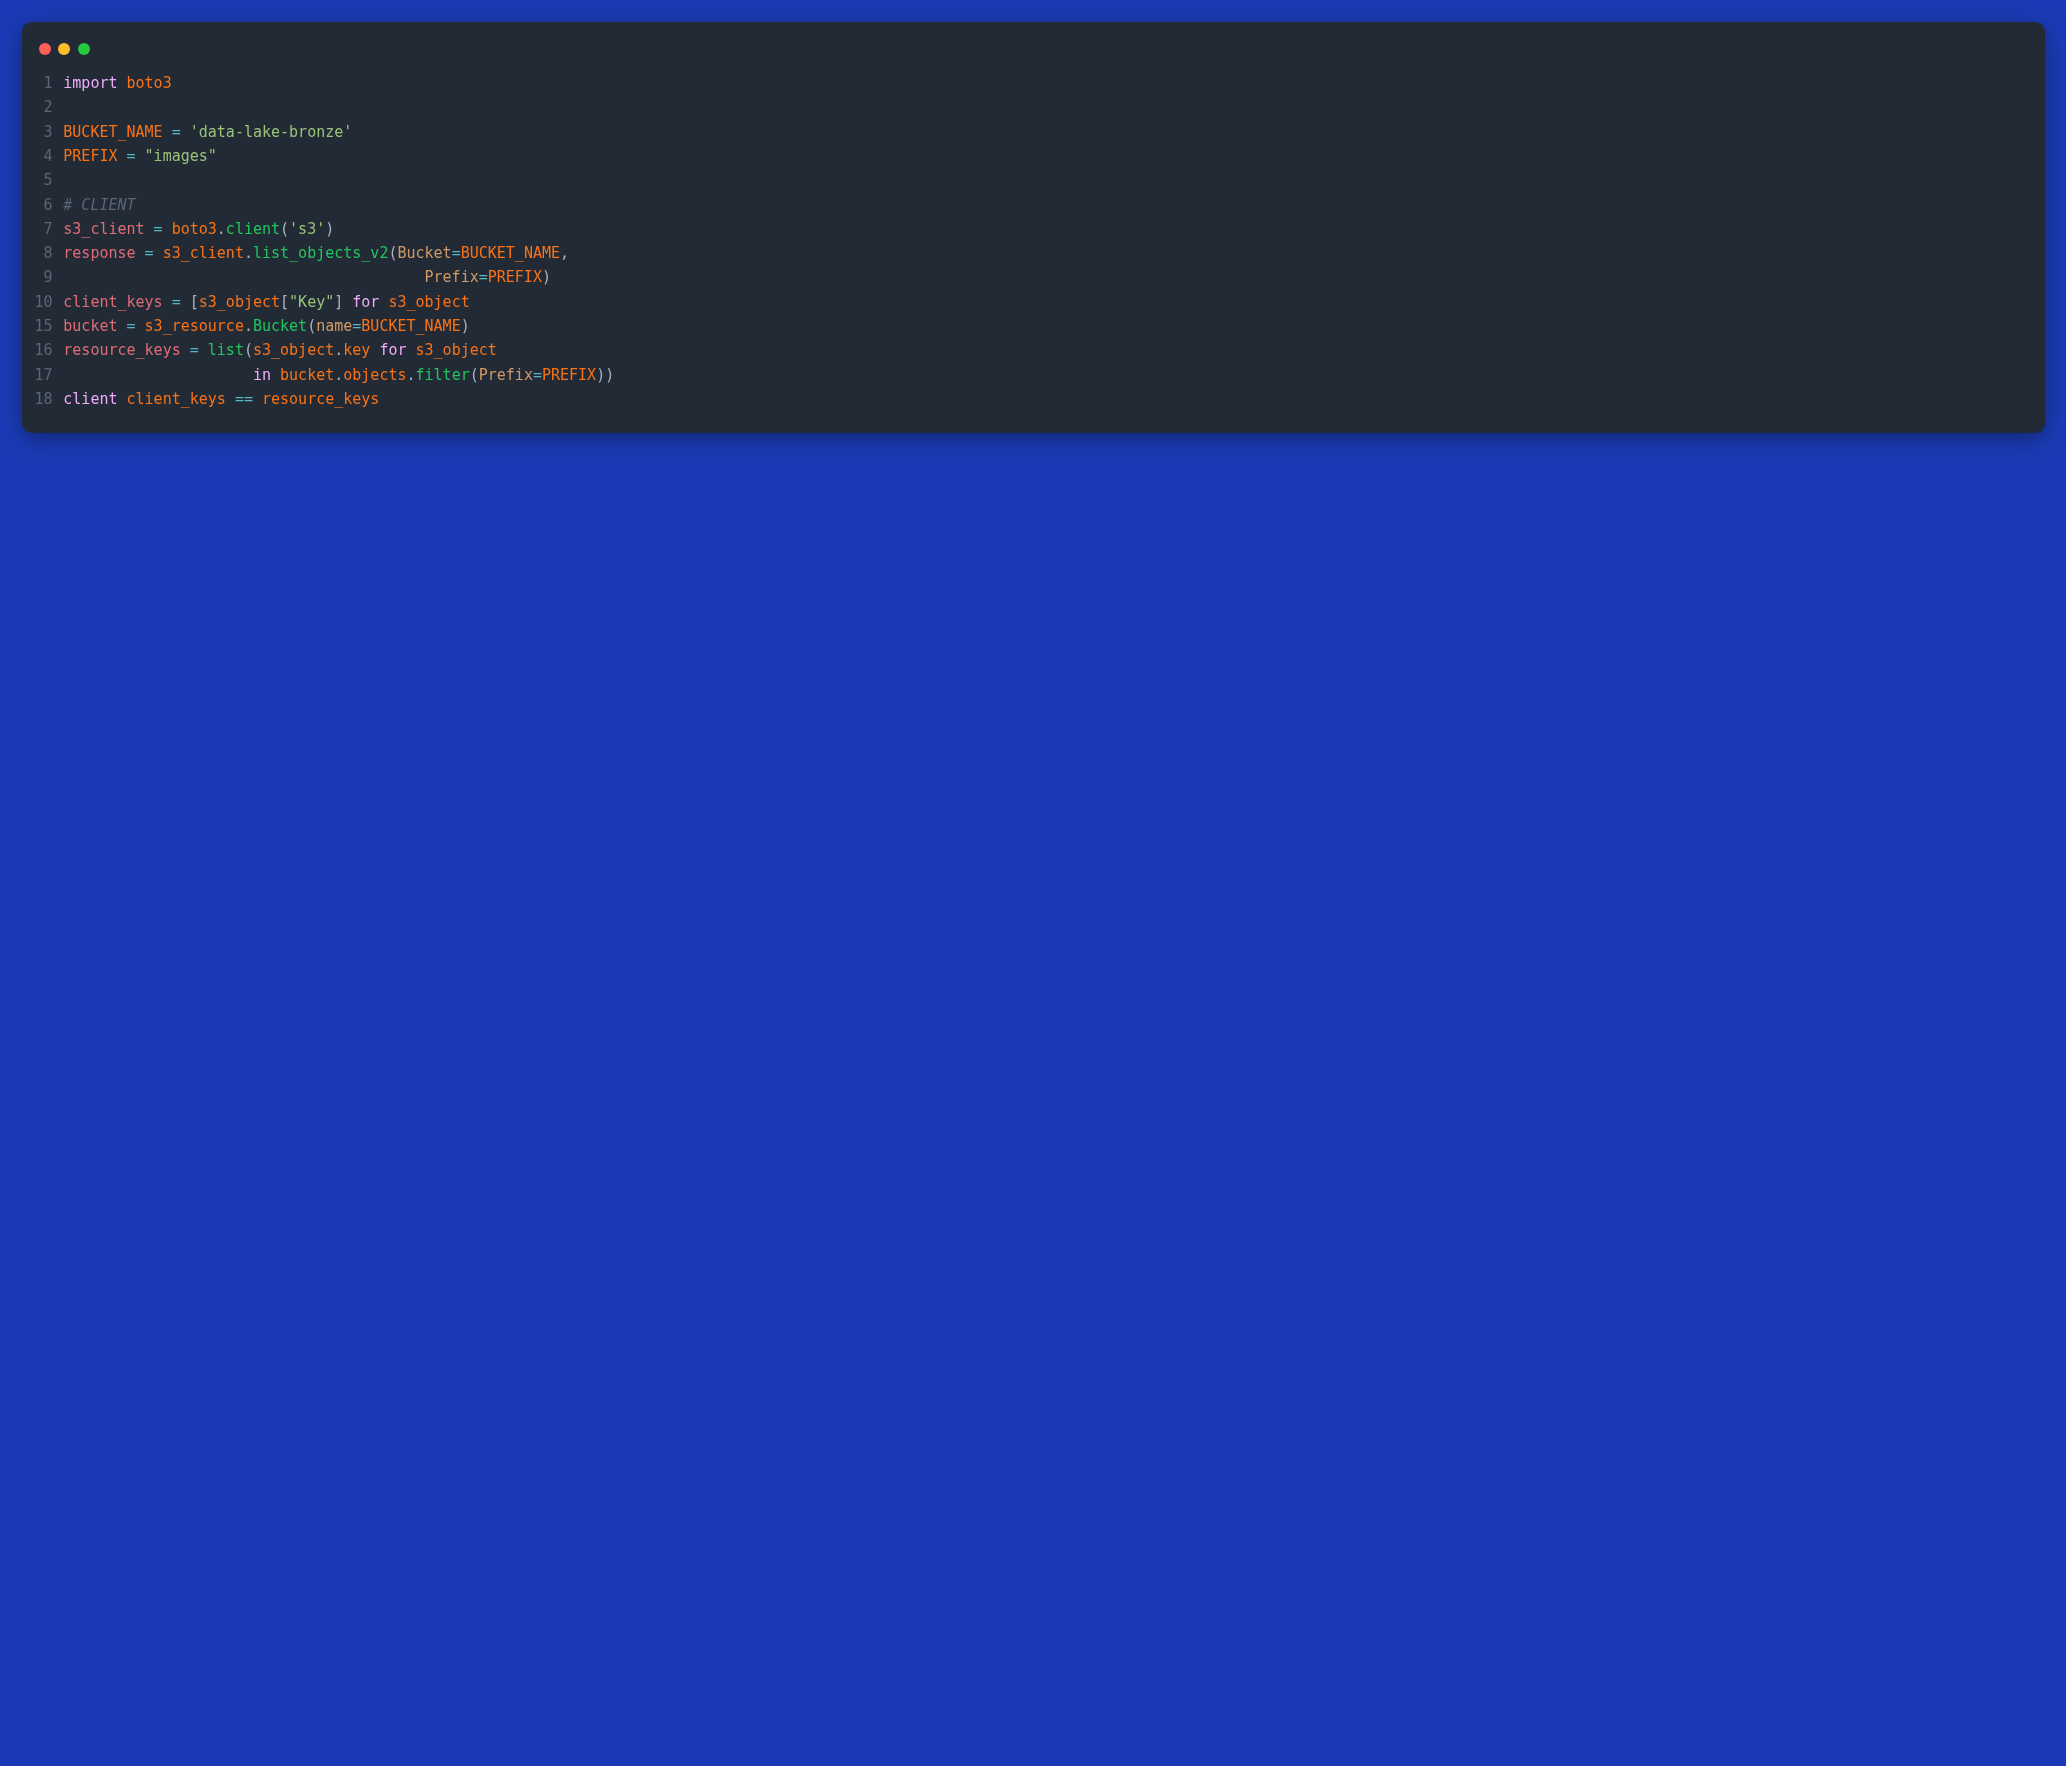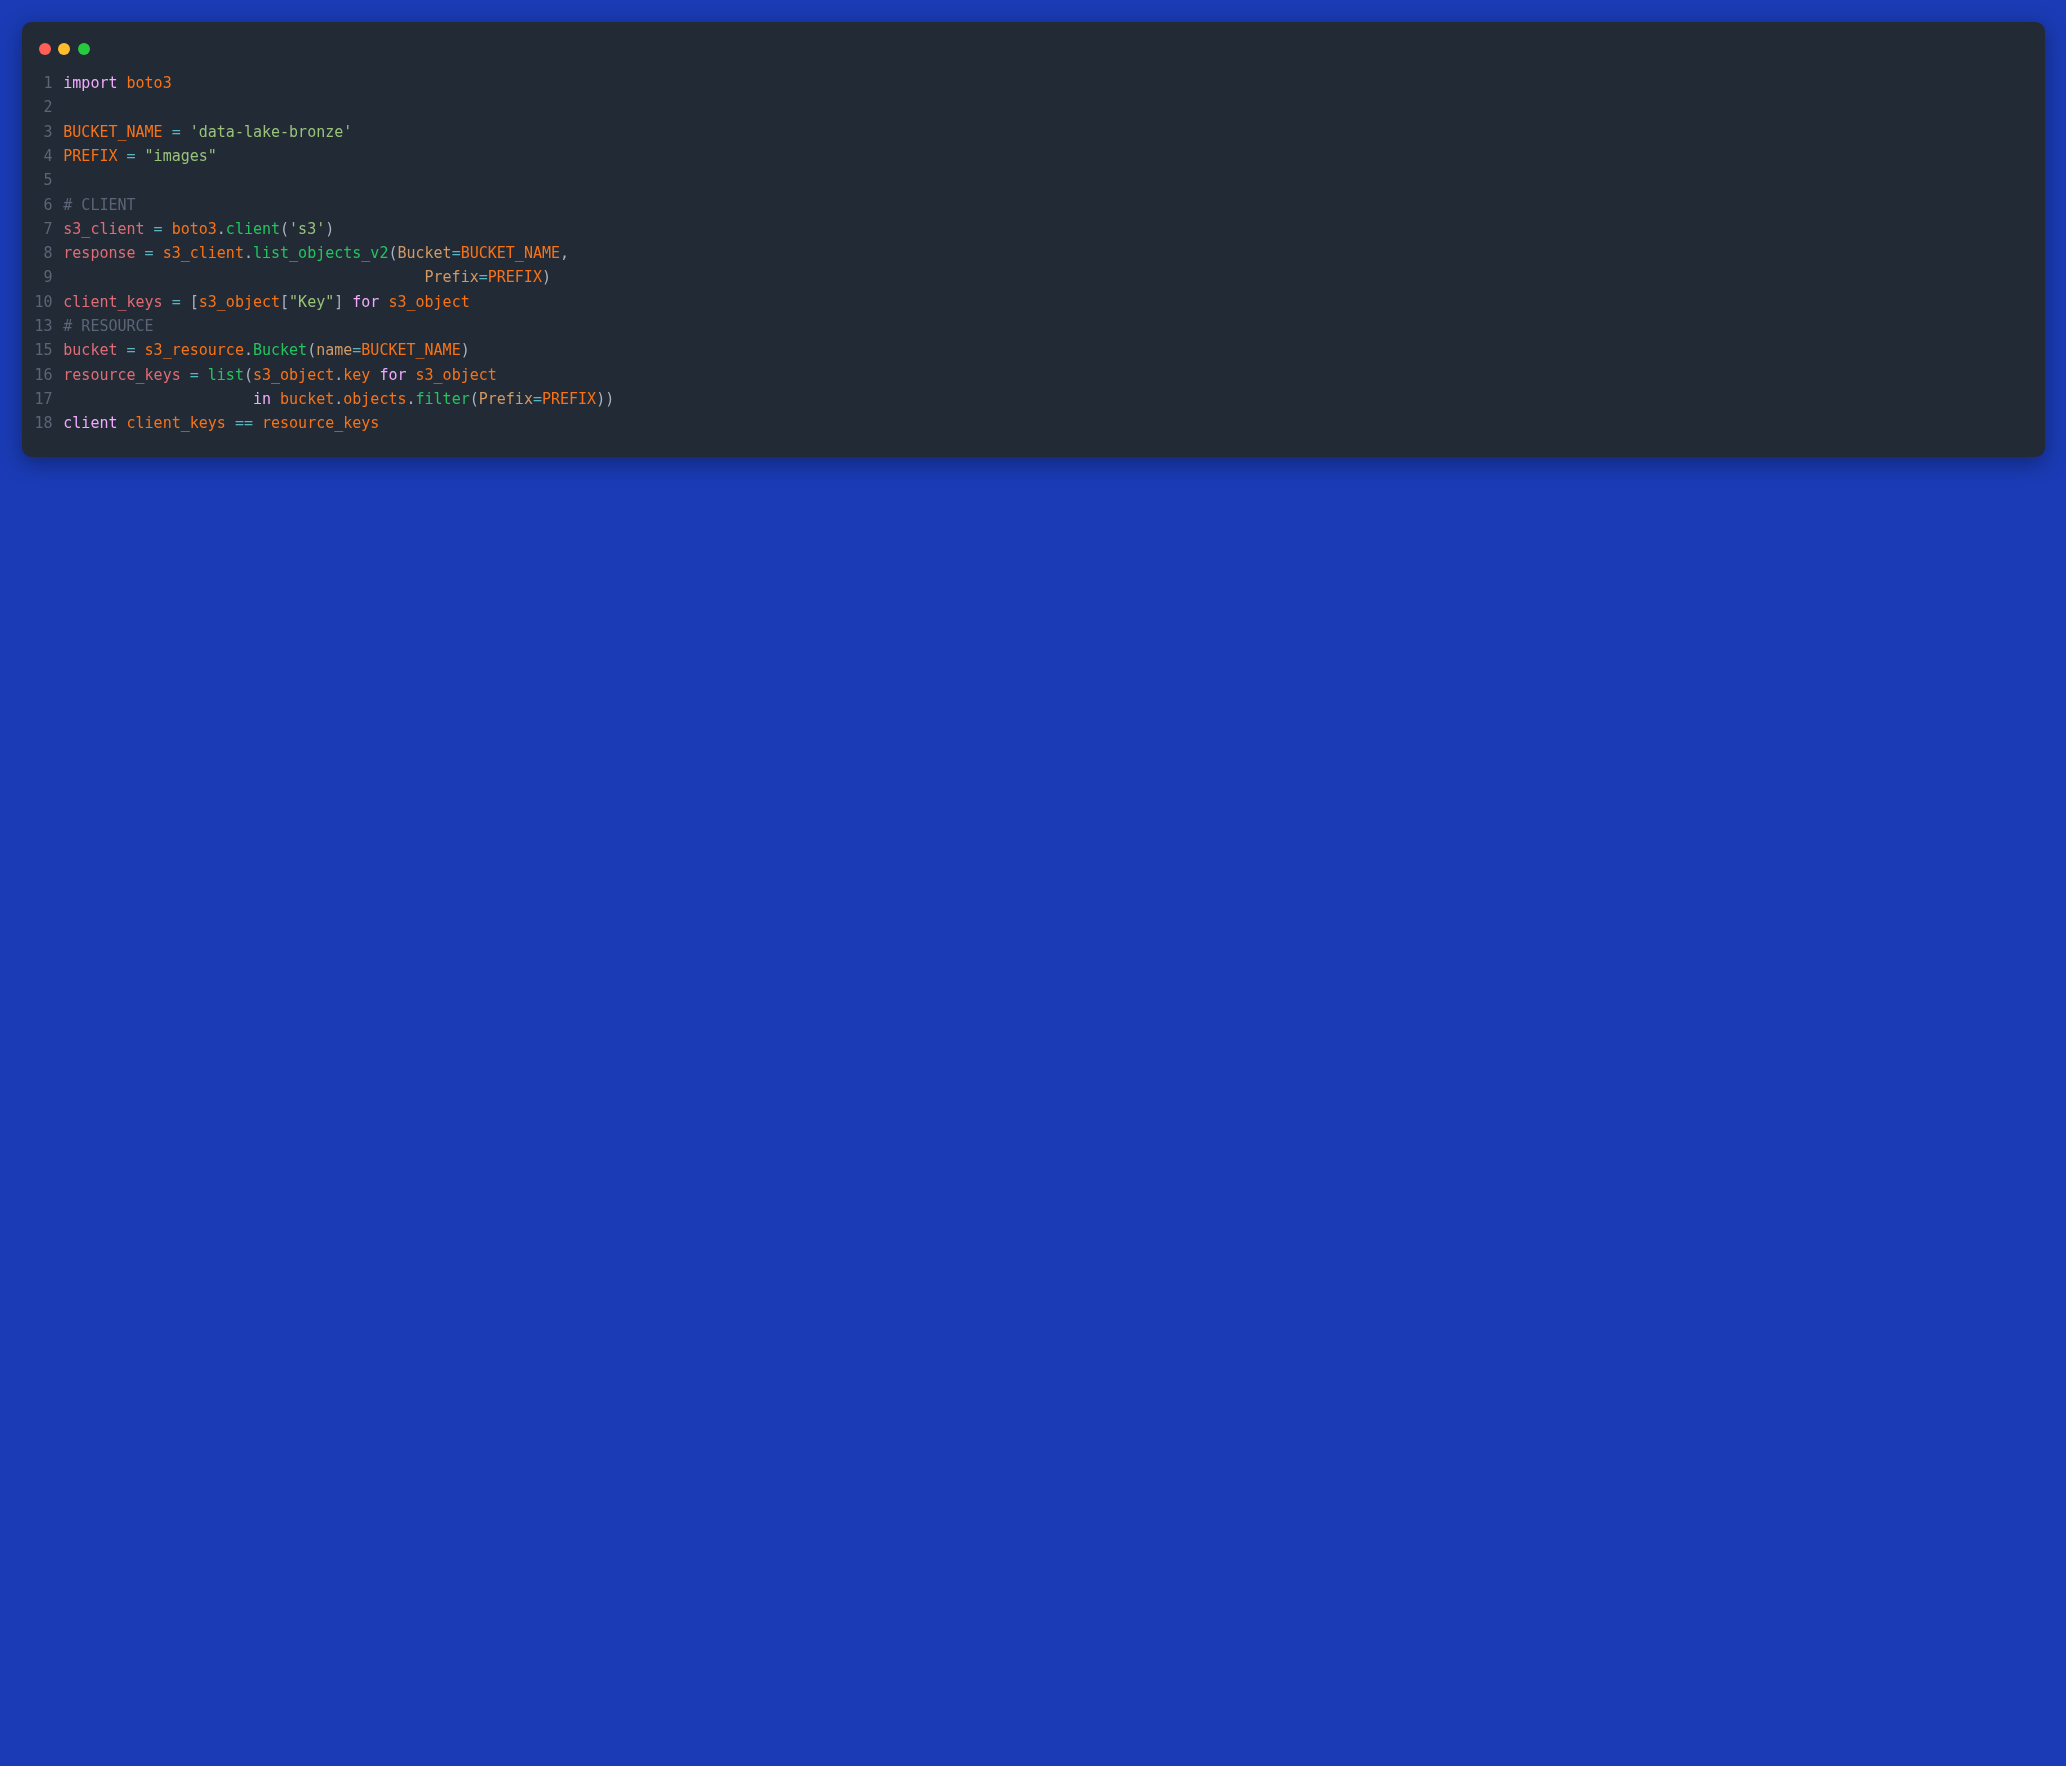--- a/index.html
+++ b/index.html
@@ -50,21 +50,21 @@
     padding-right: 10.8px;
     flex-shrink: 0;
     user-select: none;
   }
   .src { flex: 1; color: #c0c9d6; }
 
   .kw   { color: #f0abfc; margin-top: 24px; } 
   .tealvar { color: #e06c75; } 
   .str  { color: #98c379; } 
   .op   { color: #56b6c2; } 
-  .com  { color: #5b6576; } 
+  .com  { color: #5b6576; font-style: italic; } 
   .pun  { color: #abb2bf; } 
   .fn   { color: #22c55e; }
   .arg  { color: #d19a66; } 
   .plain{ color: #f97316; }
 
 </style>
 </head>
 <body>
 
 <div class="window">
@@ -77,20 +77,19 @@
       <div class="line"><span class="ln">1</span><span class="src"><span class="kw">import</span><span class="plain"> </span><span class="plain">boto3</span></span></div>
       <div class="line"><span class="ln">2</span><span class="src"></span></div>
       <div class="line"><span class="ln">3</span><span class="src"><span class="plain">BUCKET_NAME </span><span class="op">=</span><span class="plain"> </span><span class="str">'data-lake-bronze'</span></span></div>
       <div class="line"><span class="ln">4</span><span class="src"><span class="plain">PREFIX </span><span class="op">=</span><span class="plain"> </span><span class="str">"images"</span></span></div>
       <div class="line"><span class="ln">5</span><span class="src"></span></div>
       <div class="line"><span class="ln">6</span><span class="src"><span class="com"># CLIENT</span></span></div>
       <div class="line"><span class="ln">7</span><span class="src"><span class="tealvar">s3_client</span><span class="plain"> </span><span class="op">=</span><span class="plain"> boto3</span><span class="pun">.</span><span class="fn">client</span><span class="pun">(</span><span class="str">'s3'</span><span class="pun">)</span></span></div>
       <div class="line"><span class="ln">8</span><span class="src"><span class="tealvar">response</span><span class="plain"> </span><span class="op">=</span><span class="plain"> s3_client</span><span class="pun">.</span><span class="fn">list_objects_v2</span><span class="pun">(</span><span class="arg">Bucket</span><span class="op">=</span><span class="plain">BUCKET_NAME</span><span class="pun">,</span></span></div>
       <div class="line"><span class="ln">9</span><span class="src"><span class="plain">                                        </span><span class="arg">Prefix</span><span class="op">=</span><span class="plain">PREFIX</span><span class="pun">)</span></span></div>
       <div class="line"><span class="ln">10</span><span class="src"><span class="tealvar">client_keys</span><span class="plain"> </span><span class="op">=</span><span class="plain"> </span><span class="pun">[</span><span class="plain">s3_object</span><span class="pun">[</span><span class="str">"Key"</span><span class="pun">]</span><span class="plain"> </span><span class="kw">for</span><span class="plain"> s3_object</span></span></div>
-      <div class="line"><span class="ln">13</span><span class="src"><span class="com"># RESOURCE</span></span></div>
       <div class="line"><span class="ln">15</span><span class="src"><span class="tealvar">bucket</span><span class="plain"> </span><span class="op">=</span><span class="plain"> s3_resource</span><span class="pun">.</span><span class="fn">Bucket</span><span class="pun">(</span><span class="arg">name</span><span class="op">=</span><span class="plain">BUCKET_NAME</span><span class="pun">)</span></span></div>
       <div class="line"><span class="ln">16</span><span class="src"><span class="tealvar">resource_keys</span><span class="plain"> </span><span class="op">=</span><span class="plain"> </span><span class="fn">list</span><span class="pun">(</span><span class="plain">s3_object</span><span class="pun">.</span><span class="plain">key </span><span class="kw">for</span><span class="plain"> s3_object</span></span></div>
       <div class="line"><span class="ln">17</span><span class="src"><span class="plain">                     </span><span class="kw">in</span><span class="plain"> bucket</span><span class="pun">.</span><span class="plain">objects</span><span class="pun">.</span><span class="fn">filter</span><span class="pun">(</span><span class="arg">Prefix</span><span class="op">=</span><span class="plain">PREFIX</span><span class="pun">))</span></span></div>
       <div class="line"><span class="ln">18</span><span class="src"><span class="kw">client</span><span class="plain"> client_keys </span><span class="op">==</span><span class="plain"> resource_keys</span></span></div>
     </div>
 </div>
 
 
 </body></html>

